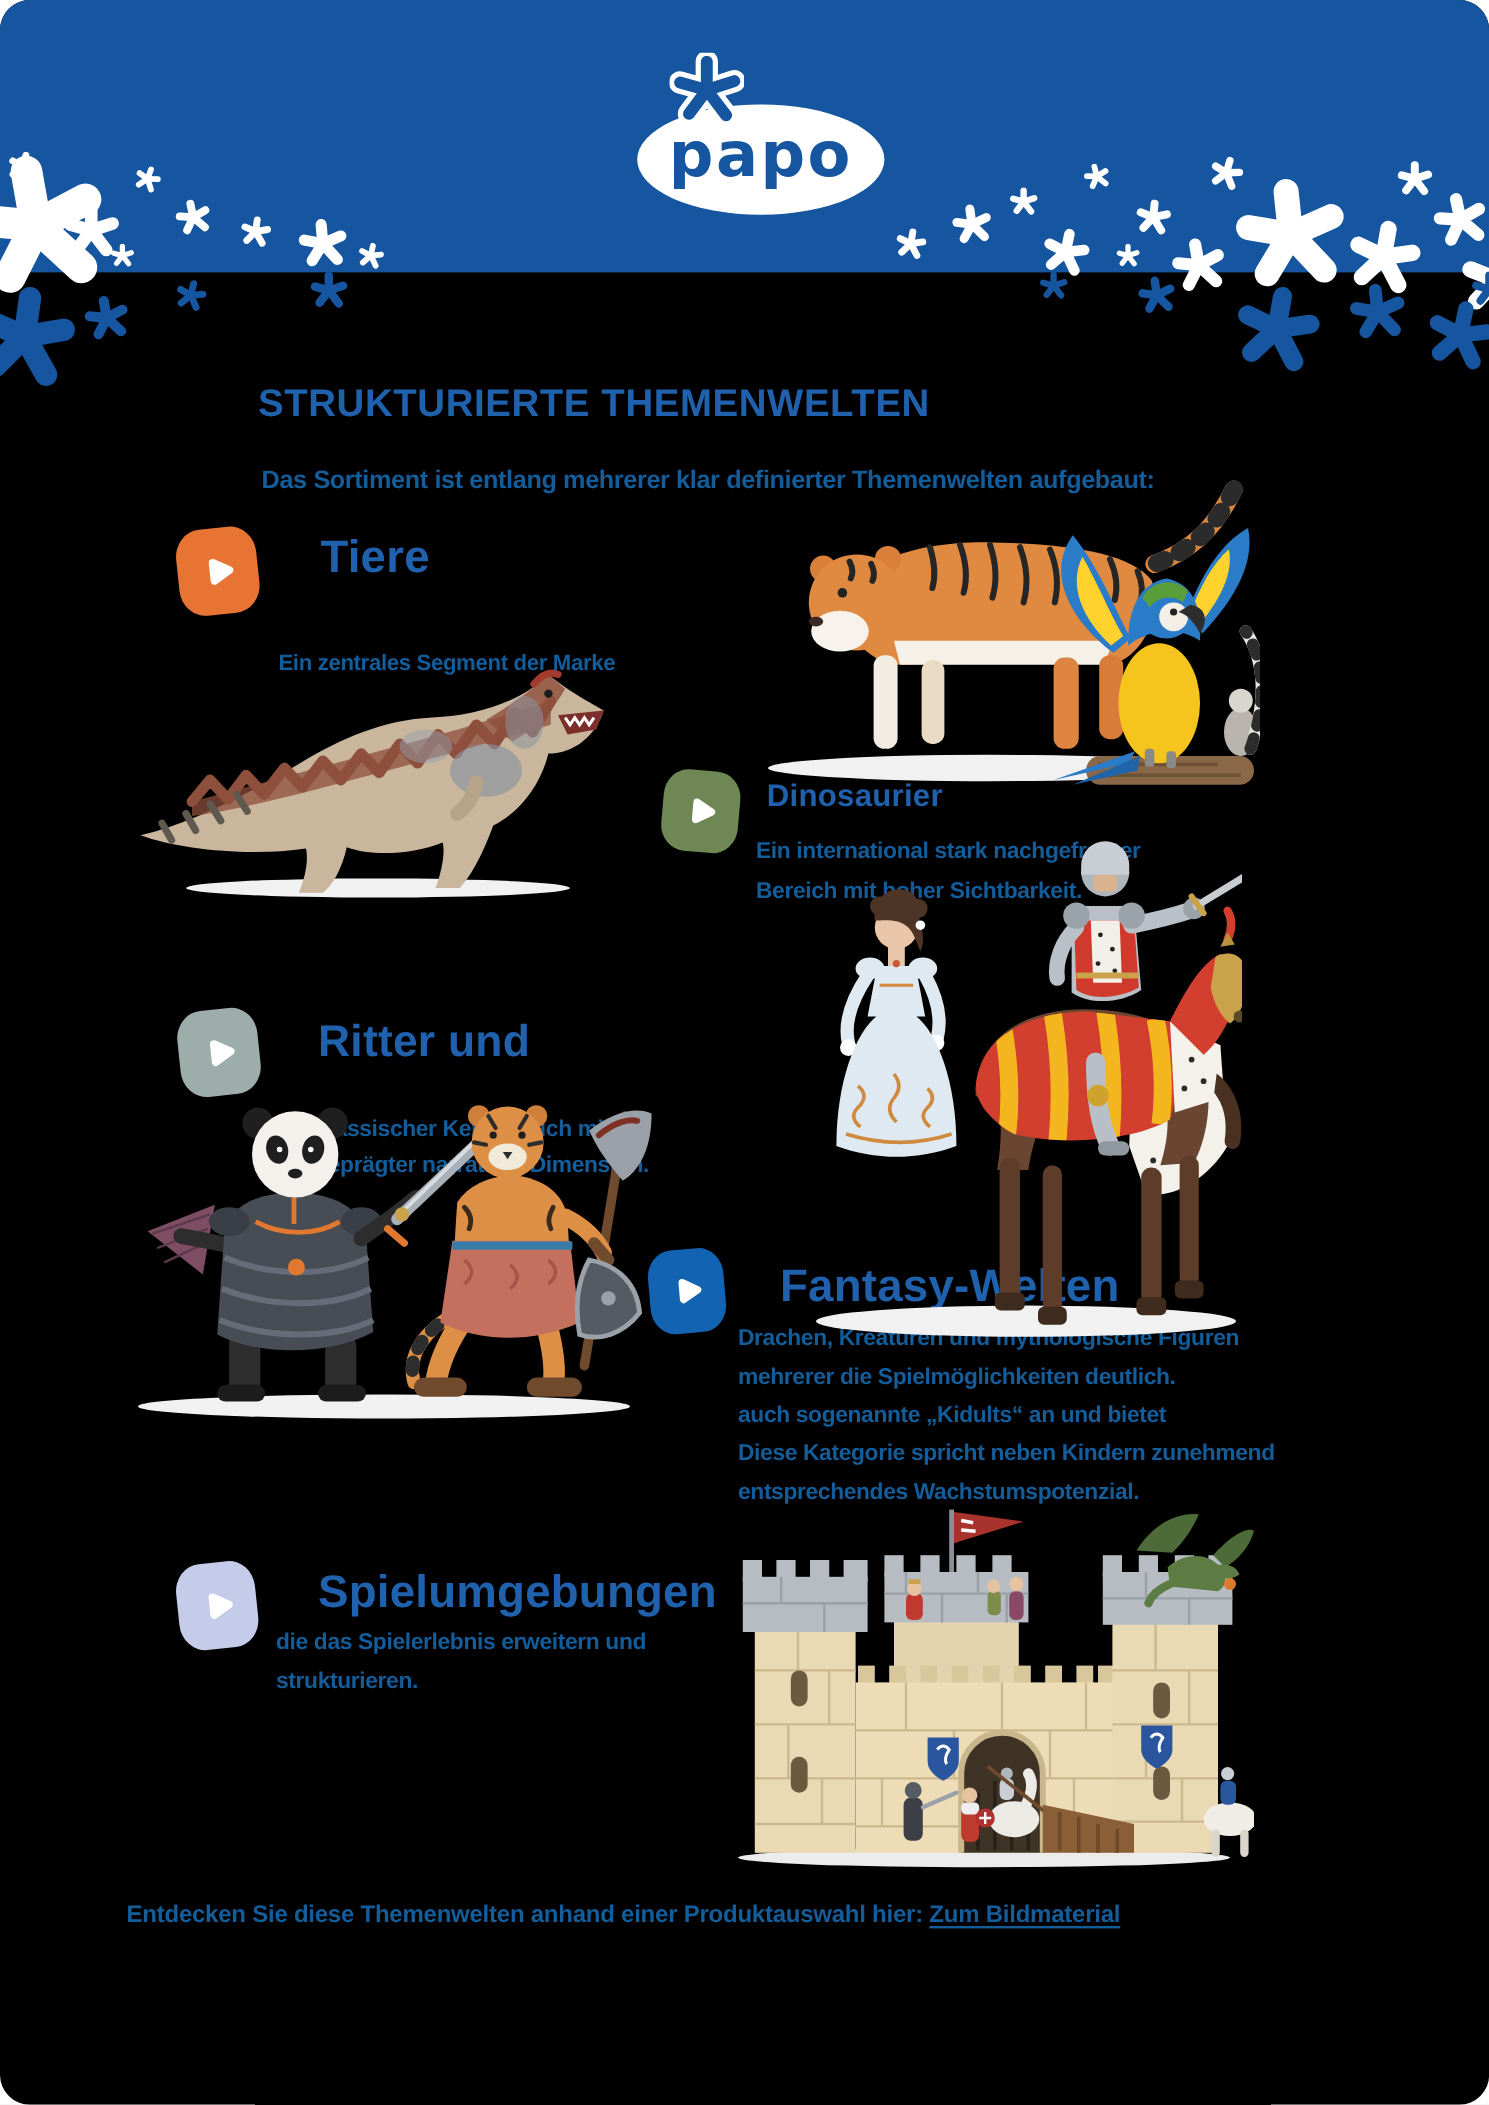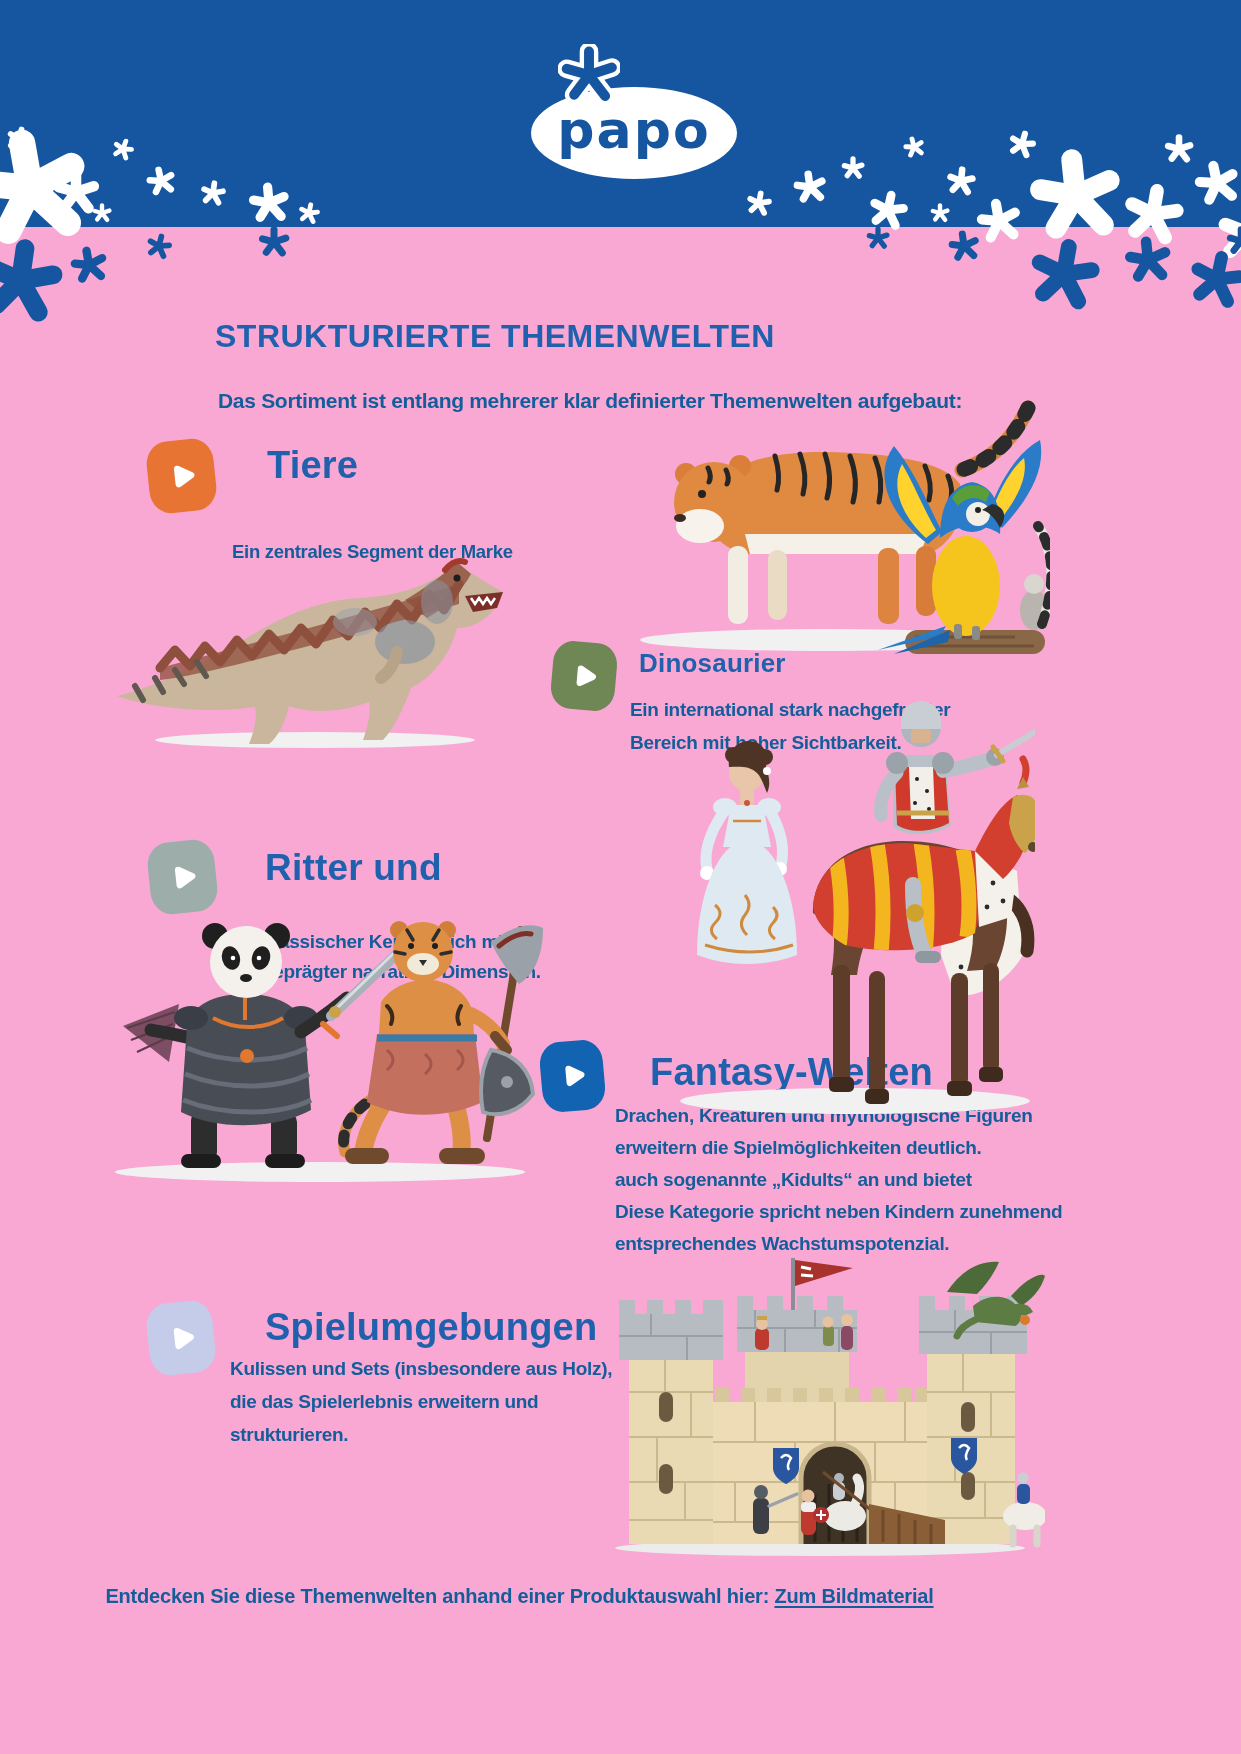--- a/index.html
+++ b/index.html
@@ -1,19 +1,19 @@
 <!DOCTYPE html>
 <html><head>
 <meta charset="utf-8">
 <style>
   * { margin:0; padding:0; box-sizing:border-box; }
   html,body { background:#ffffff; }
   .page {
-    position:relative; width:1241px; height:1754px; background:#f9a8d4;
-    overflow:hidden; font-family:"Liberation Sans", sans-serif;
+    position:relative; width:1241px; height:1754px; background:#000000;
+    overflow:hidden; font-family:"Liberation Sans", sans-serif;border-radius:25px;
   }
   
   .band { position:absolute; left:0; top:0; width:1241px; height:227px; background:#1656a0; }
   .logo-oval {
     position:absolute; left:531px; top:87px; width:206px; height:92px;
     background:#ffffff; border-radius:50%;
     display:flex; align-items:center; justify-content:center; z-index:3;
   }
   .logo-text {
     color:#1656a0; font-family:"DejaVu Sans", sans-serif; font-weight:bold;
@@ -358,38 +358,37 @@
     <span class="play-badge" style="left: 541px; top: 1041px; width: 63px; height: 70px; transform: rotate(-5deg); background-color: rgb(18, 99, 178);">
       <svg viewBox="0 0 40 40">
           <polygon points="16,12 30,20 16,28" fill="#fff" stroke="#fff" stroke-width="7" stroke-linejoin="round"></polygon>
         </svg>
     </span>
     <div class="sec-heading" style="left:615px; top:1051px; font-size:38px;">
       <span class="hl">Fantasy-Welten</span>
     </div>
     <div class="sec-body" style="left:615px; top:1100px; font-size:19px; line-height:32px;">
       <span class="bl">Drachen, Kreaturen und mythologische Figuren</span>
-      <span class="bl">erweitern die Spielmöglichkeiten deutlich.</span>
+      <span class="bl">mehrerer die Spielmöglichkeiten deutlich.</span>
       <span class="bl">auch sogenannte „Kidults“ an und bietet</span>
       <span class="bl">Diese Kategorie spricht neben Kindern zunehmend</span>
       <span class="bl">entsprechendes Wachstumspotenzial.</span>
     </div>
   </div>
 
   <div>
     <span class="play-badge" style="left: 148px; top: 1302px; width: 66px; height: 72px; transform: rotate(-6deg); background-color: rgb(197, 204, 233);">
       <svg viewBox="0 0 40 40">
           <polygon points="16,12 30,20 16,28" fill="#fff" stroke="#fff" stroke-width="7" stroke-linejoin="round"></polygon>
         </svg>
     </span>
     <div class="sec-heading" style="left:230px; top:1306px; font-size:38px;">
       <span class="hl">Spielumgebungen</span>
     </div>
     <div class="sec-body" style="left:230px; top:1352px; font-size:19px; line-height:33px;">
-      <span class="bl">Kulissen und Sets (insbesondere aus Holz),</span>
       <span class="bl">die das Spielerlebnis erweitern und</span>
       <span class="bl">strukturieren.</span>
     </div>
   </div>
 
   <svg class="illustration" style="left:610px; top:348px;" width="440" height="310" viewBox="0 0 440 310" role="img" aria-label="tiger-and-macaw-figurines">
     <ellipse cx="215" cy="292" rx="185" ry="11" fill="#f1f1f1"></ellipse>
 
     <ellipse cx="424" cy="262" rx="14" ry="20" fill="#b9b4ae"></ellipse>
     <circle cx="424" cy="236" r="10" fill="#d9d5cf"></circle>

